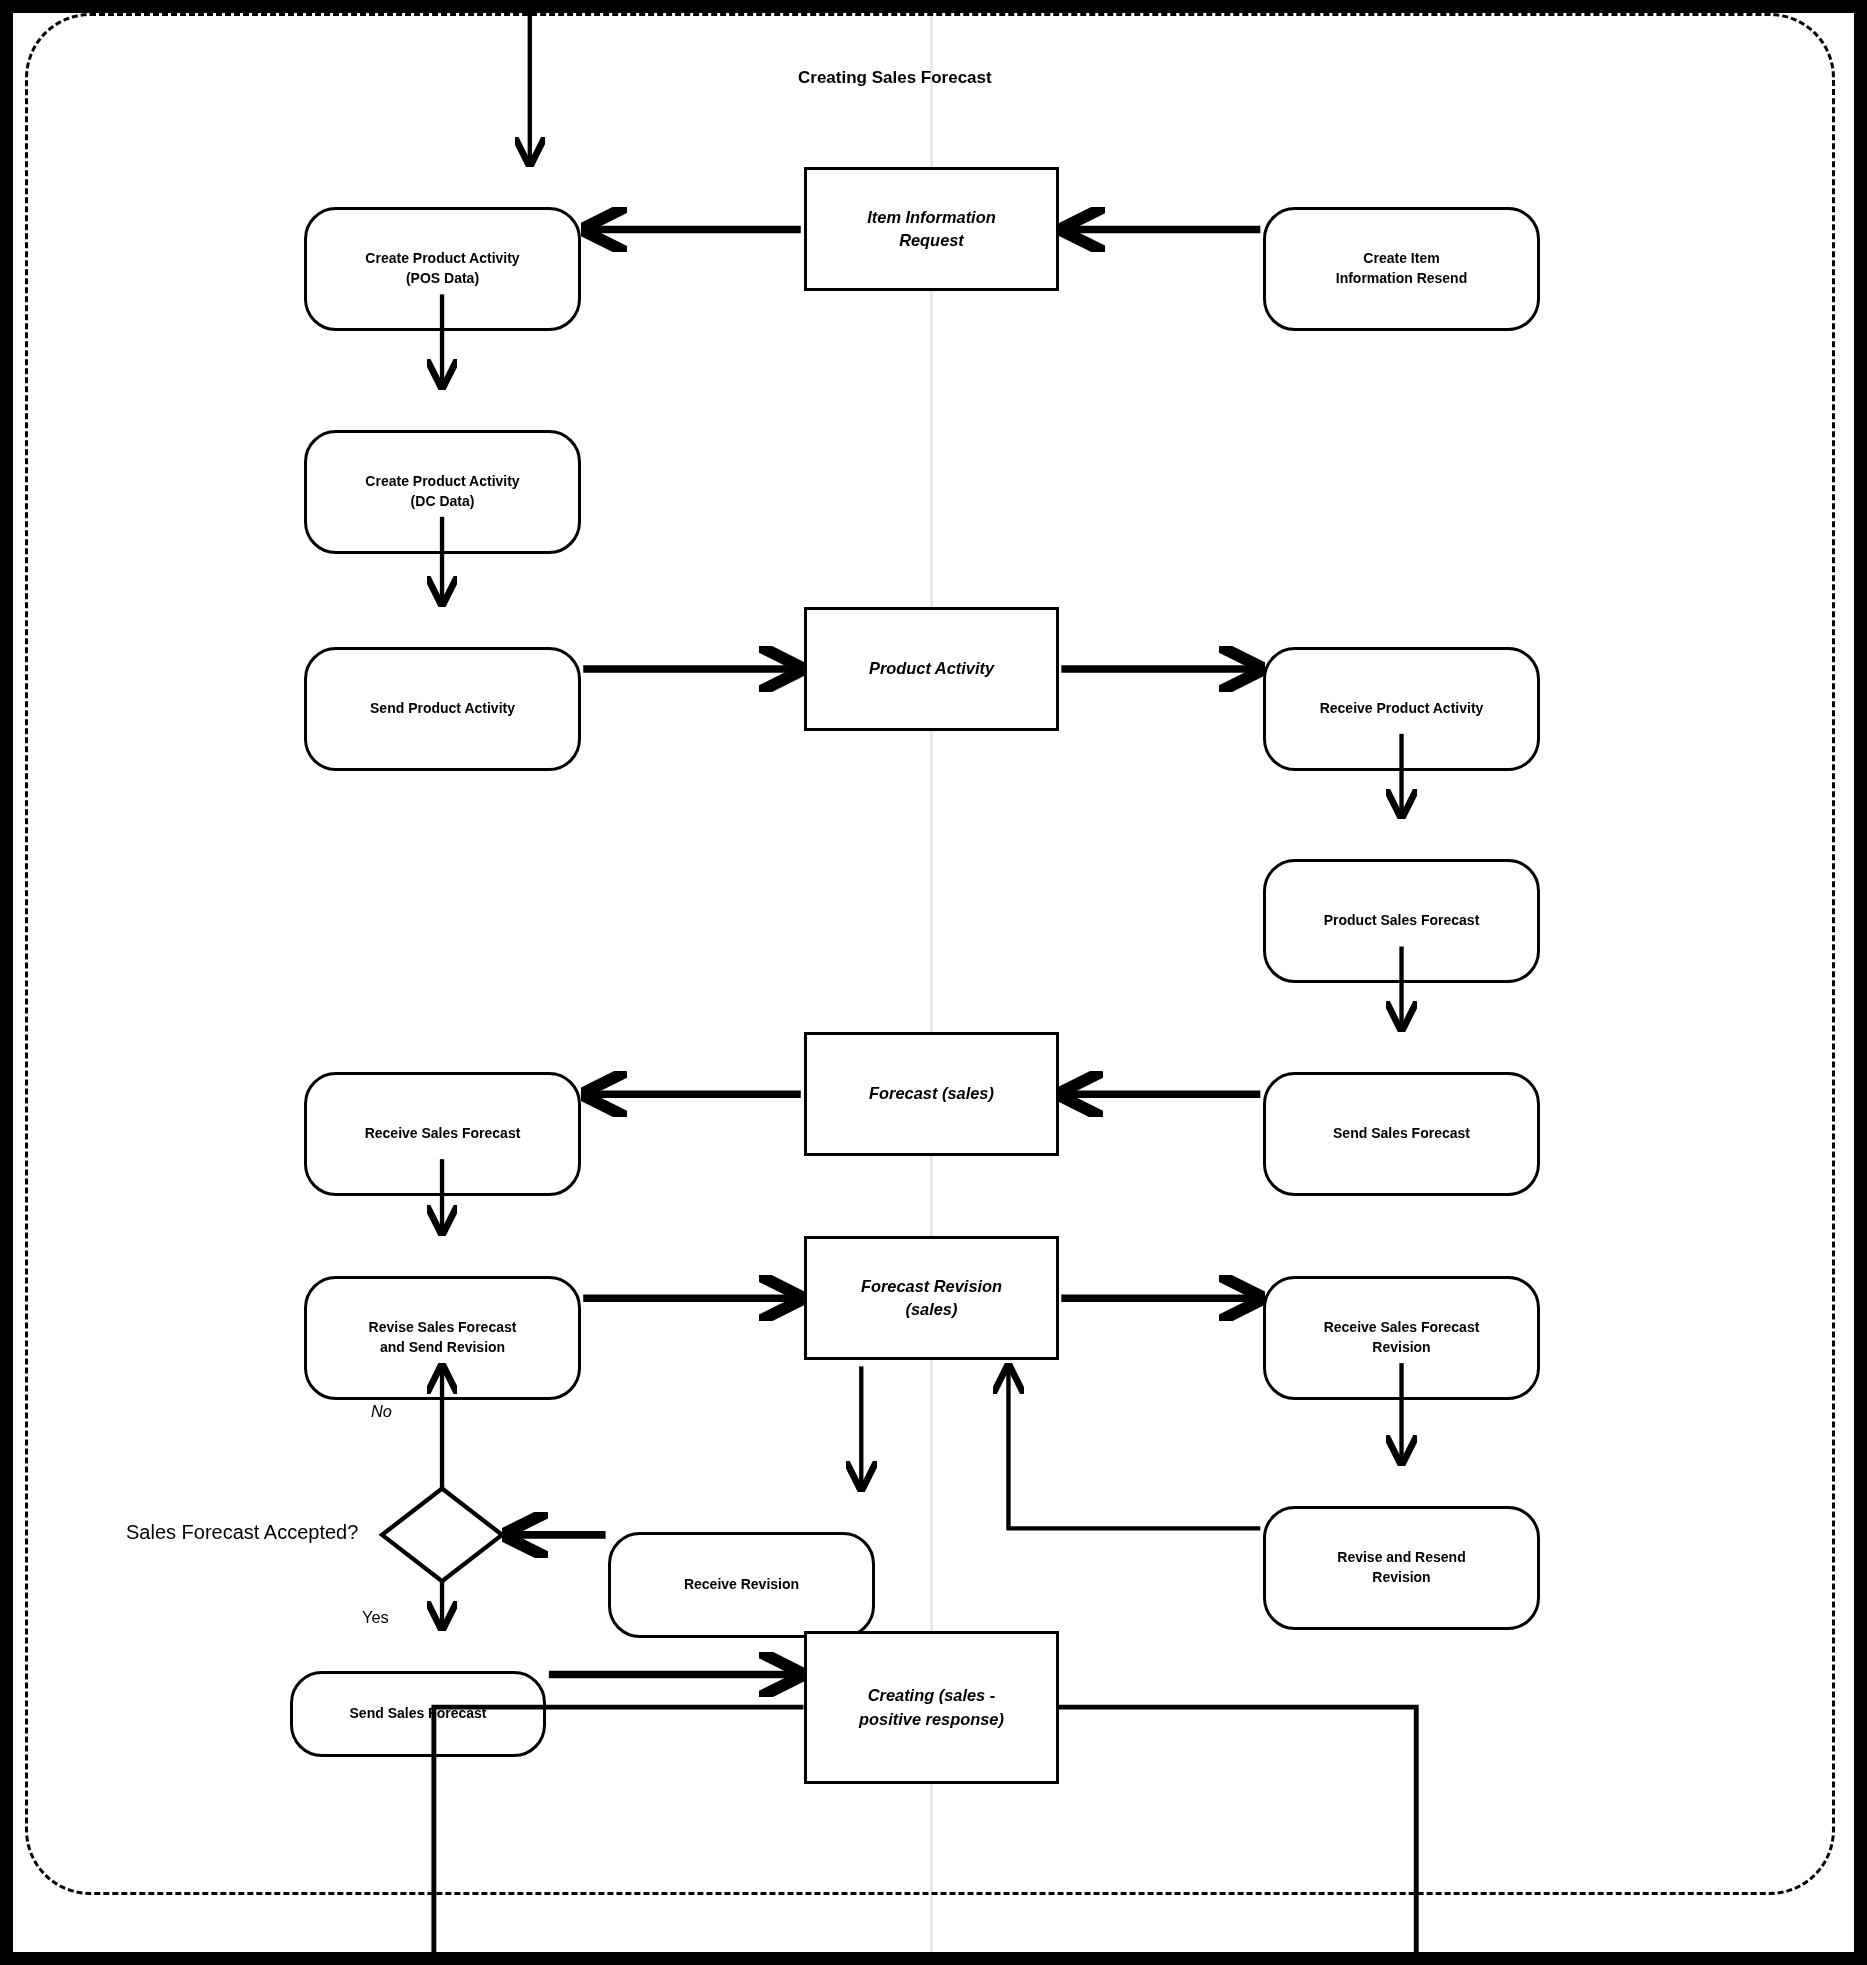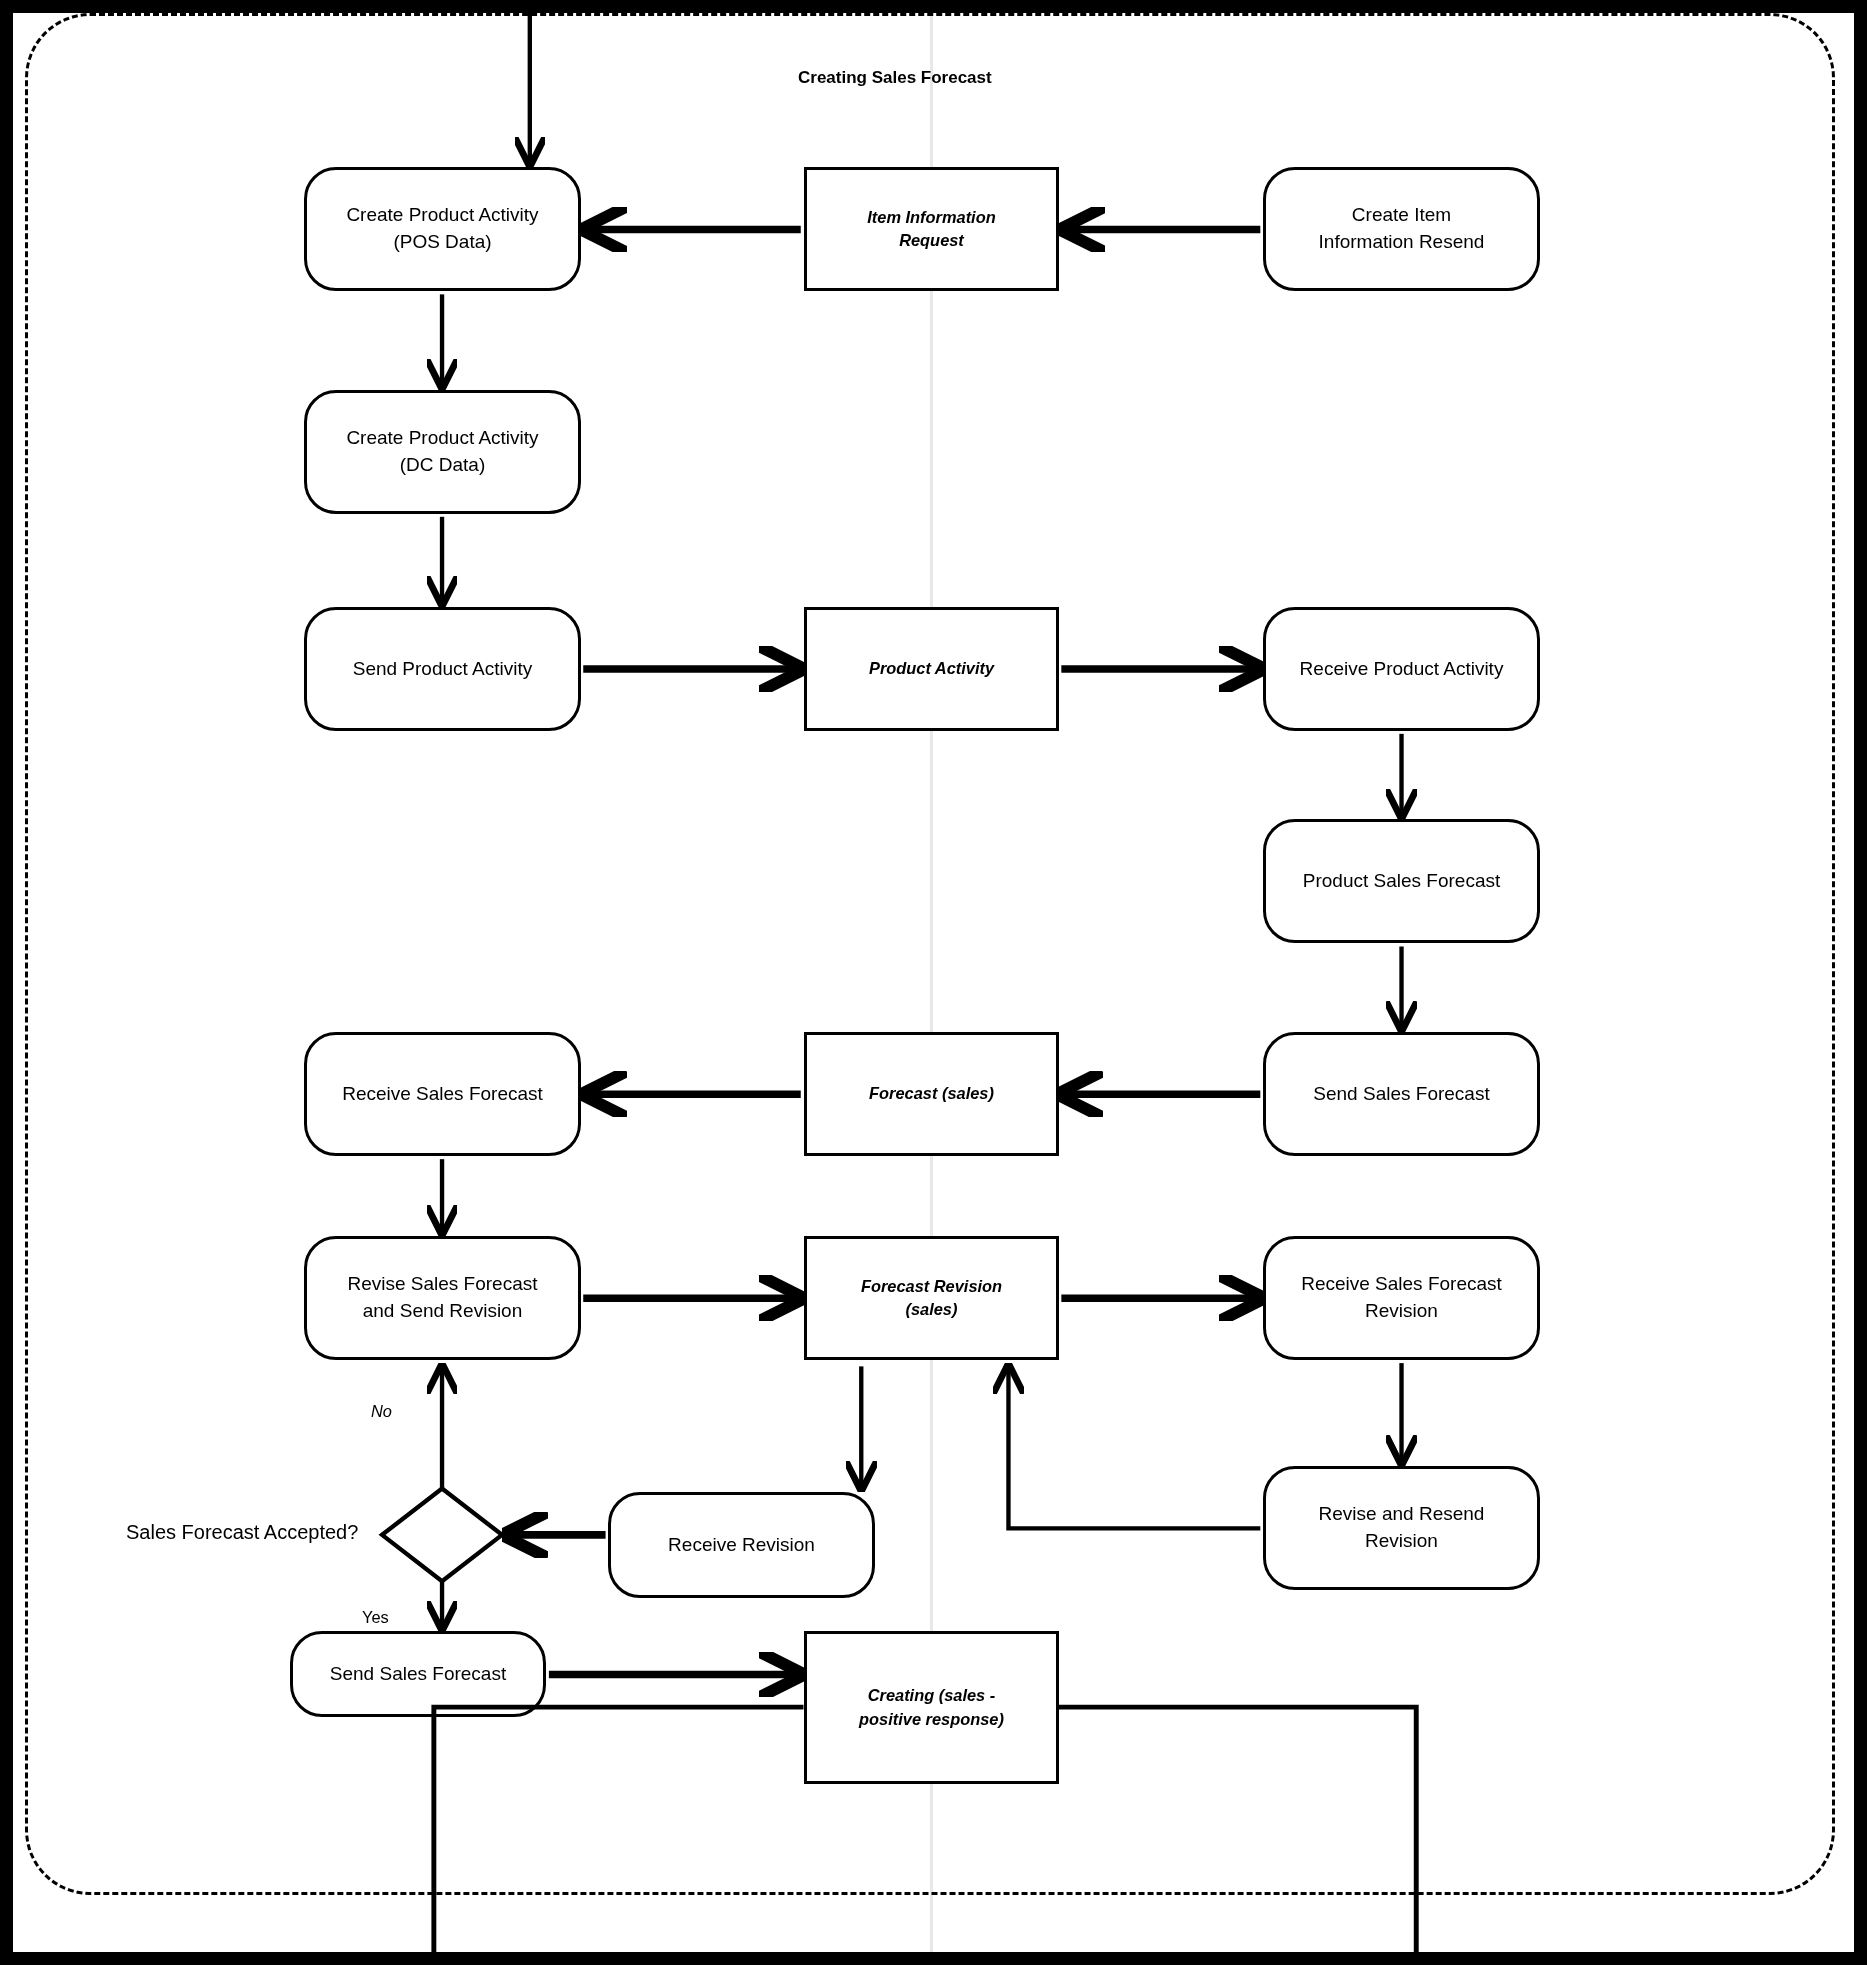--- a/index.html
+++ b/index.html
@@ -39,22 +39,23 @@
     align-items:center;
     justify-content:center;
     text-align:center;
     color:#000;
     background:#fff;
     line-height:1.42;
   }
   .task {
     border:3.8px solid #000;
     border-radius:32px;
-    font-weight:normal;
-    font-size:19px;
+    font-weight:bold;
+    font-size:14px;
+    margin-top:40px;
   }
   .msg {
     border:3.8px solid #000;
     border-radius:0;
     font-weight:bold;
     font-style:italic;
     font-size:16.4px;
   }
   .plainlabel {
     position:absolute;

